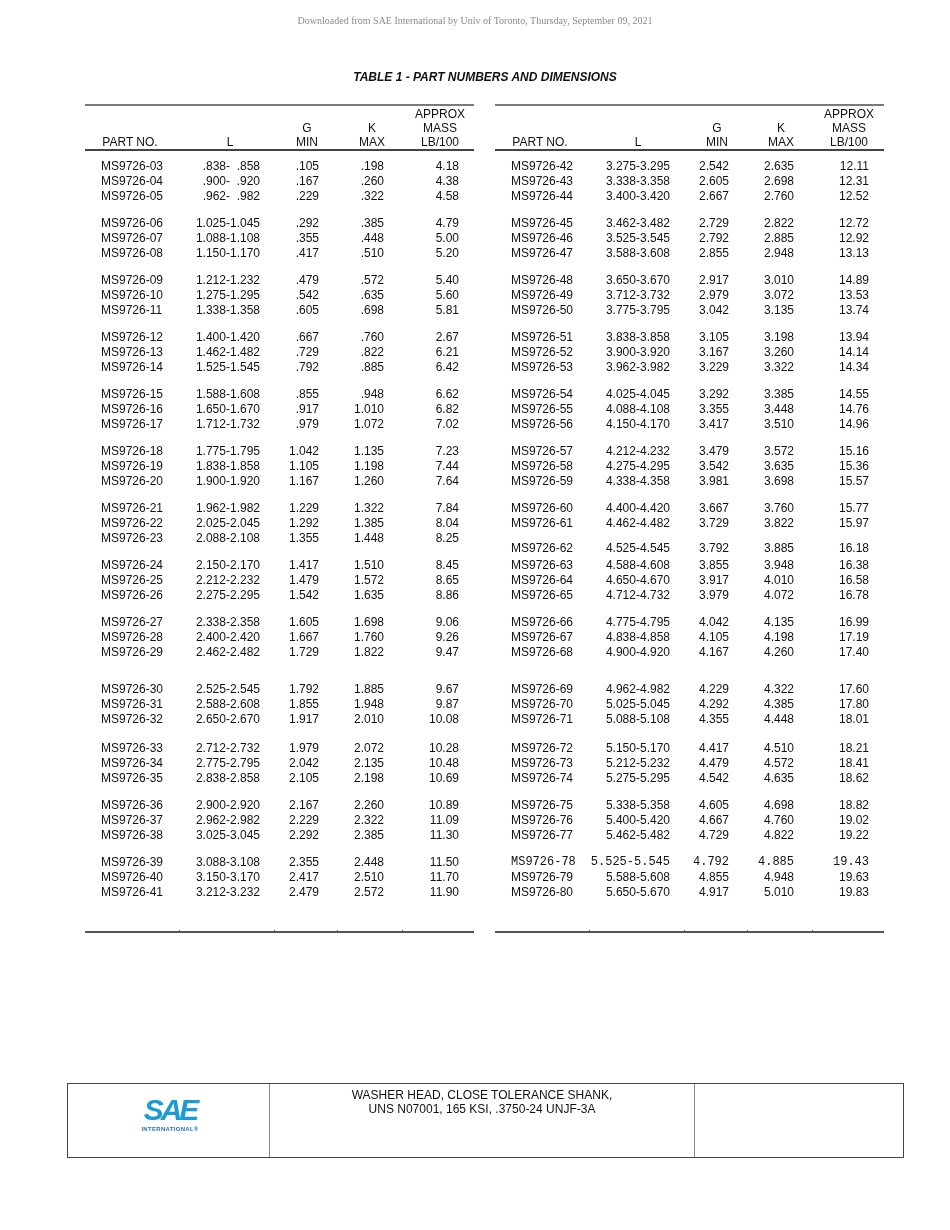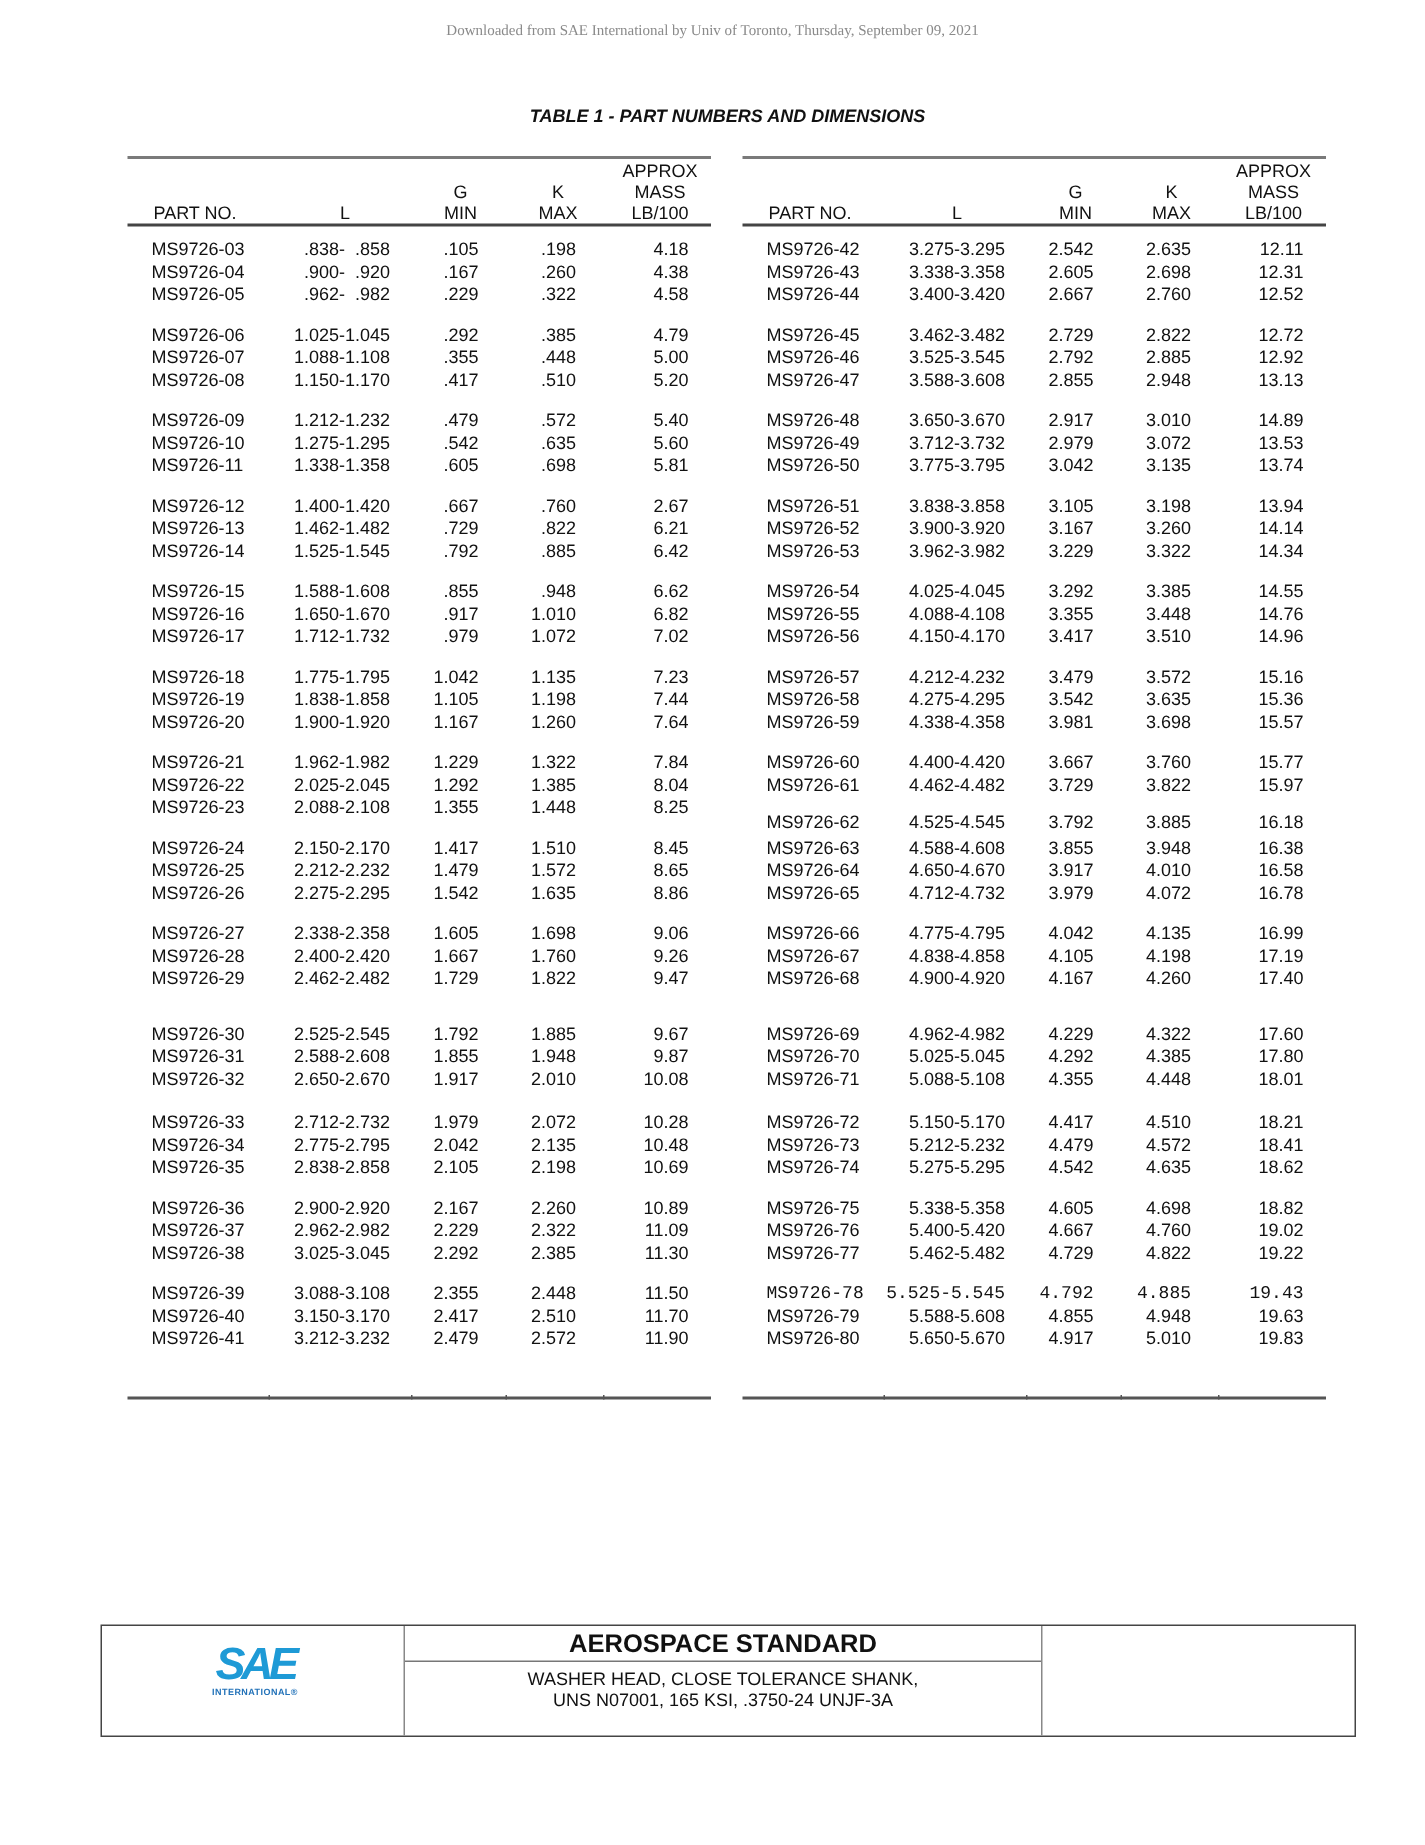--- a/index.html
+++ b/index.html
@@ -632,20 +632,19 @@
 </div>
 
 <div class="titleblock">
   <div class="tb-cell logo-cell">
     <div class="logo">
       <div class="logo-mark">SAE</div>
       <div class="logo-sub">INTERNATIONAL®</div>
     </div>
   </div>
   <div class="tb-cell mid-cell">
-    <div class="std-head">AEROSPACE STANDARD</div>
     <div class="std-desc">
       <div>WASHER HEAD, CLOSE TOLERANCE SHANK,</div>
       <div>UNS N07001, 165 KSI, .3750-24 UNJF-3A</div>
     </div>
   </div>
   <div class="tb-cell blank-cell"></div>
 </div>
 
 </body></html>

